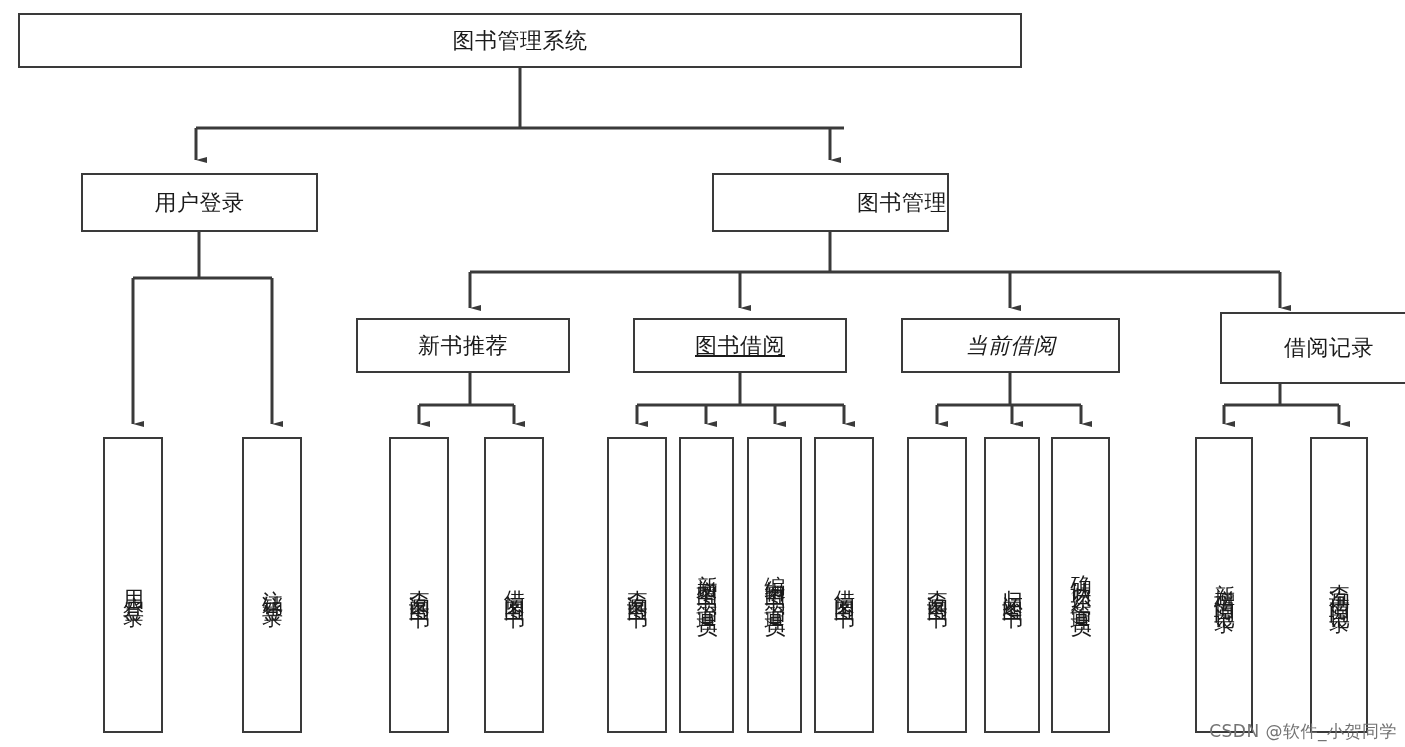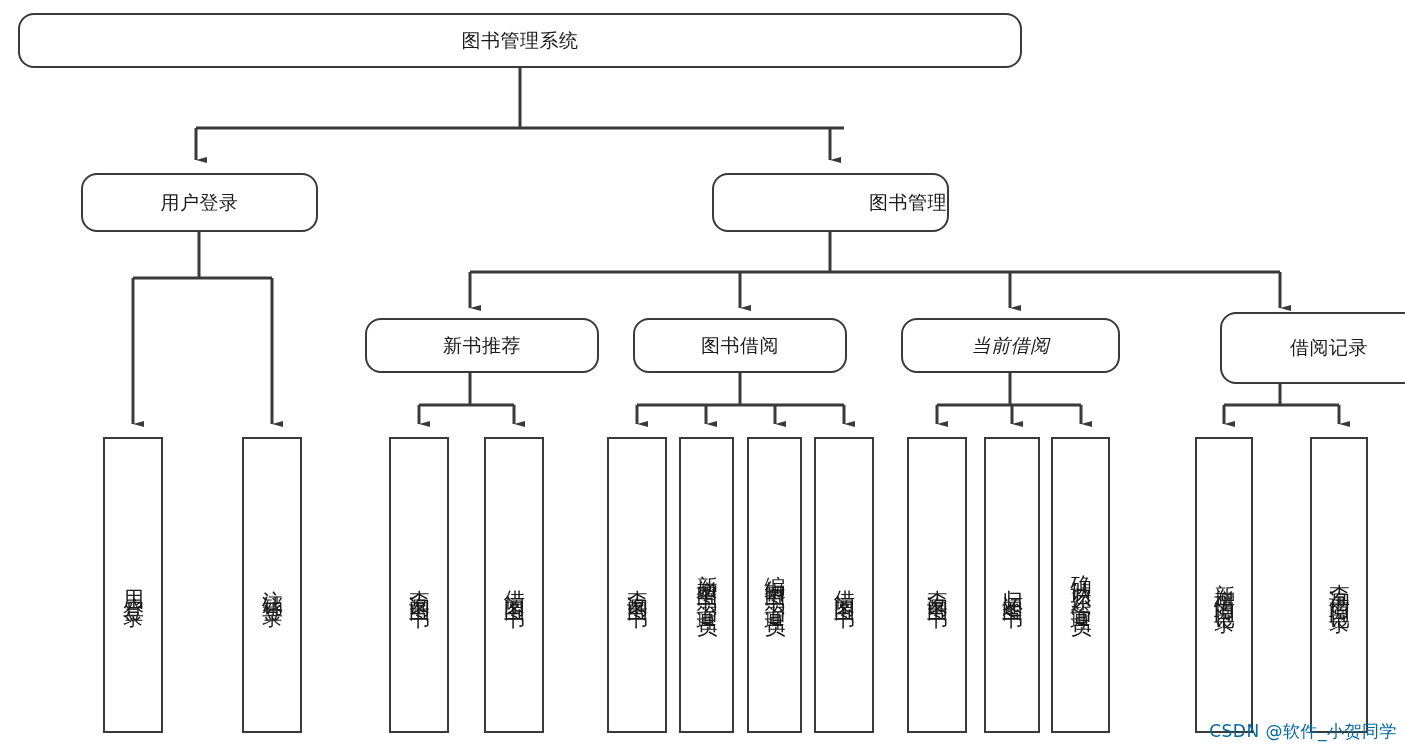--- a/index.html
+++ b/index.html
@@ -29,40 +29,39 @@
     position: absolute;
     box-sizing: border-box;
     background: #ffffff;
     border: 2px solid #3a3a3a;
     display: flex;
     align-items: center;
     justify-content: center;
     color: #1a1a1a;
   }
   .node.h {
-    font-size: 19px;
+    font-size: 22px;
     letter-spacing: 0.5px;
-    border-radius: 16px;
   }
   .node.v {
     font-size: 21px;
   }
   .node.v .vtext {
     writing-mode: vertical-rl;
     text-orientation: upright;
     letter-spacing: 6px;
     line-height: 1;
     white-space: nowrap;
   }
   .watermark {
     position: absolute;
     right: 8px;
     bottom: 4px;
     font-size: 17px;
-    color: #0369a1;
+    color: #737373;
     white-space: nowrap;
     letter-spacing: 0.5px;
   }
 </style>
 </head>
 <body>
 
 <div id="canvas">
 
   <svg class="wires" viewBox="0 0 1405 747" xmlns="http://www.w3.org/2000/svg">
@@ -119,24 +118,24 @@
     <span>图书管理系统</span>
   </div>
 
   <div class="node h" style="left:81px; top:173px; width:237px; height:59px;">
     <span>用户登录</span>
   </div>
   <div class="node h" style="left:712px; top:173px; width:237px; height:59px;justify-content:flex-end;">
     <span>图书管理</span>
   </div>
 
-  <div class="node h" style="left:365px; top:318px; width:234px; height:55px;">
+  <div class="node h" style="left:356px; top:318px; width:214px; height:55px;">
     <span>新书推荐</span>
   </div>
-  <div class="node h" style="left:633px; top:318px; width:214px; height:55px;">
+  <div class="node h" style="left:633px; top:318px; width:214px; height:55px;text-decoration:underline;">
     <span>图书借阅</span>
   </div>
   <div class="node h" style="left:901px; top:318px; width:219px; height:55px;font-style:italic;">
     <span>当前借阅</span>
   </div>
   <div class="node h" style="left:1172px; top:312px; width:218px; height:72px;margin-left:48px;">
     <span>借阅记录</span>
   </div>
 
   <div class="node v" style="left:103px; top:437px; width:60px; height:296px;">

